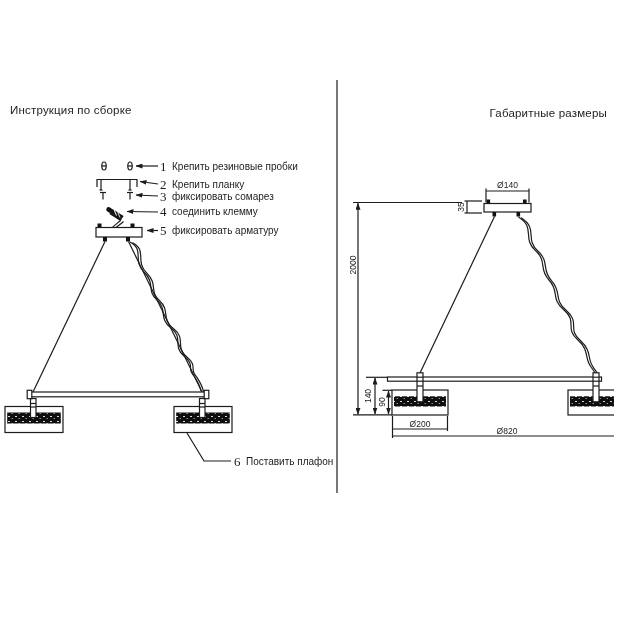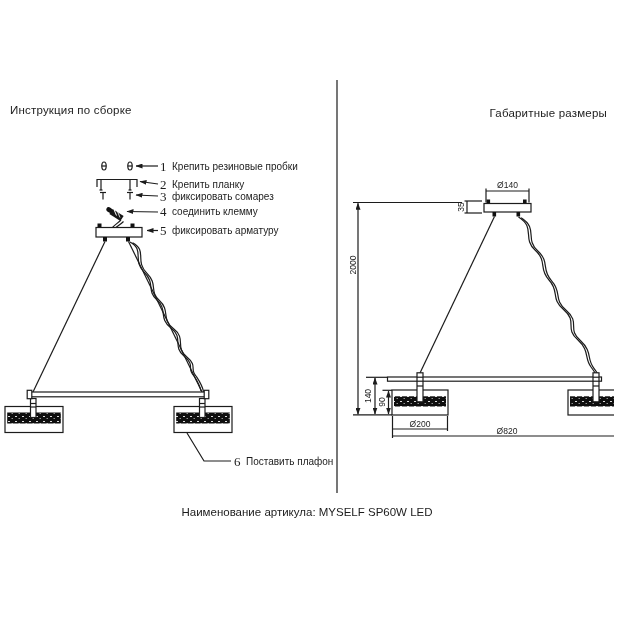--- a/index.html
+++ b/index.html
@@ -18,21 +18,20 @@
   .step-num{font-family:"Liberation Serif",serif;font-size:13px;}
   .step-label{font-family:"Liberation Sans",sans-serif;font-size:10px;}
 </style>
 </head>
 <body>
 
 <div class="sheet">
 
   <div class="title title-left">Инструкция по сборке</div>
   <div class="title title-right">Габаритные размеры</div>
-  <div class="caption">Наименование артикула: MYSELF SP60W LED</div>
 
   <svg class="drawing" width="630" height="630" viewBox="0 0 630 630">
     <defs>
       <marker id="arr" markerUnits="userSpaceOnUse" markerWidth="7" markerHeight="5" refX="6.5" refY="2.5" orient="auto-start-reverse">
         <path d="M0,0 L7,2.5 L0,5 Z" fill="#1c1c1c"></path>
       </marker>
       <pattern id="crys" width="7" height="5" patternUnits="userSpaceOnUse">
         <rect width="7" height="5" fill="#0e0e0e"></rect>
         <rect x="1" y="1" width="2" height="1" fill="#fff" opacity="0.85"></rect>
         <rect x="4.5" y="3" width="1.5" height="0.9" fill="#fff" opacity="0.6"></rect>

